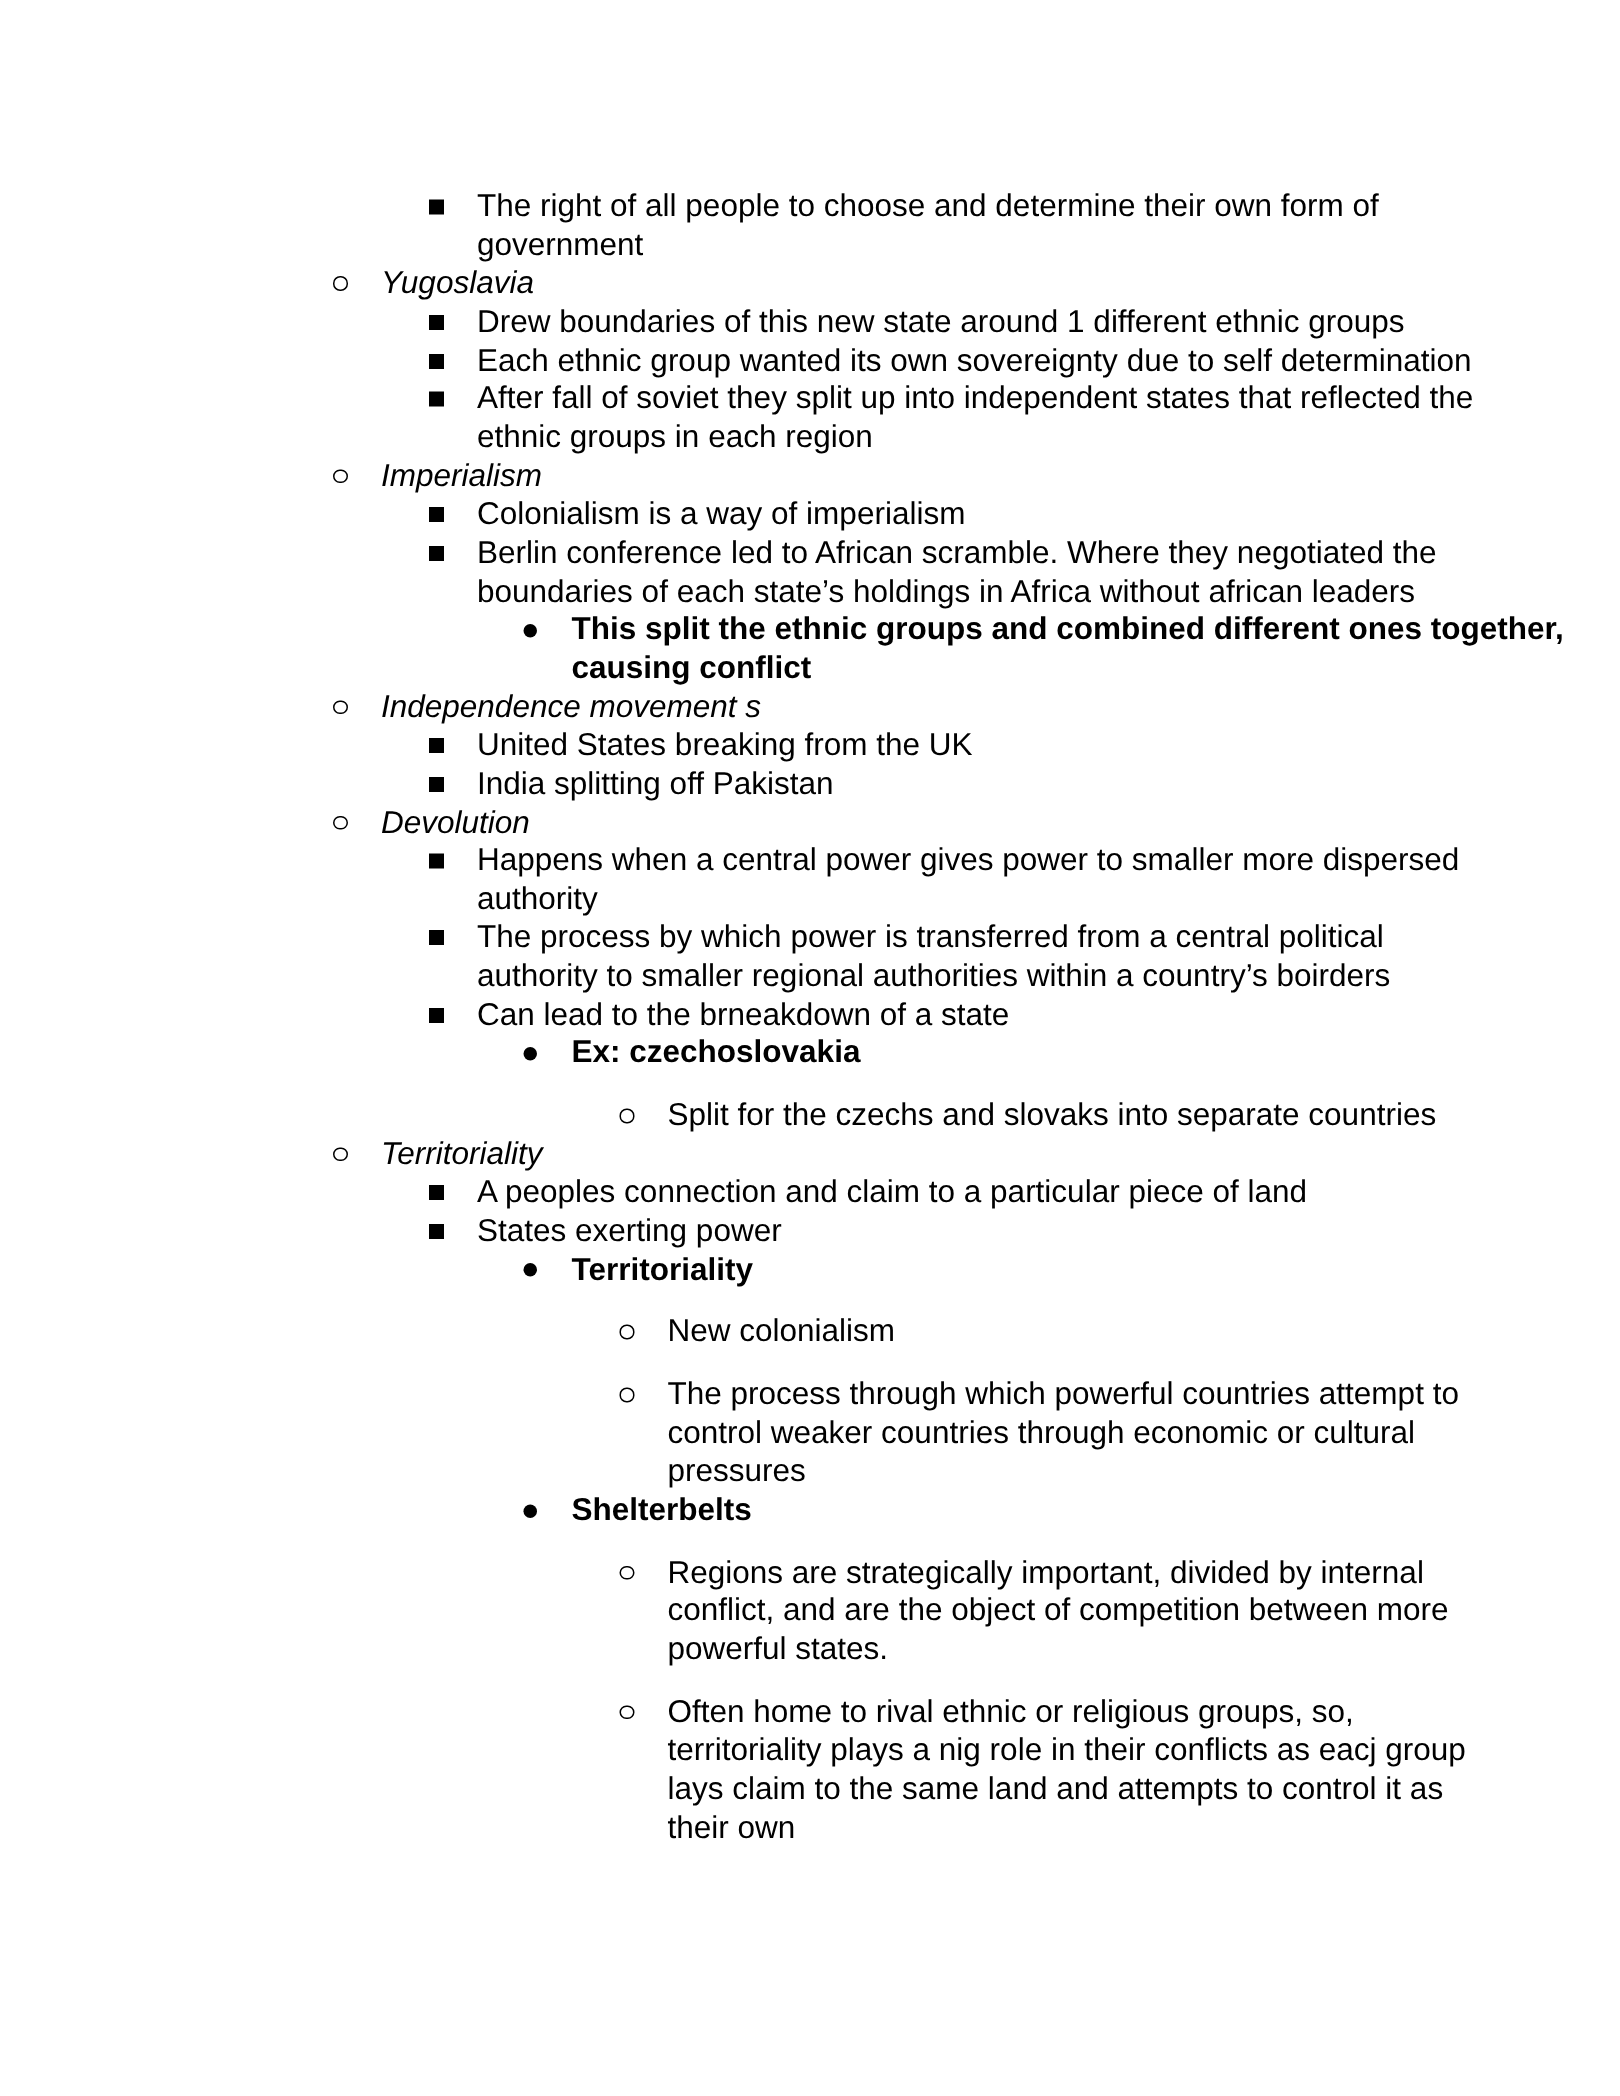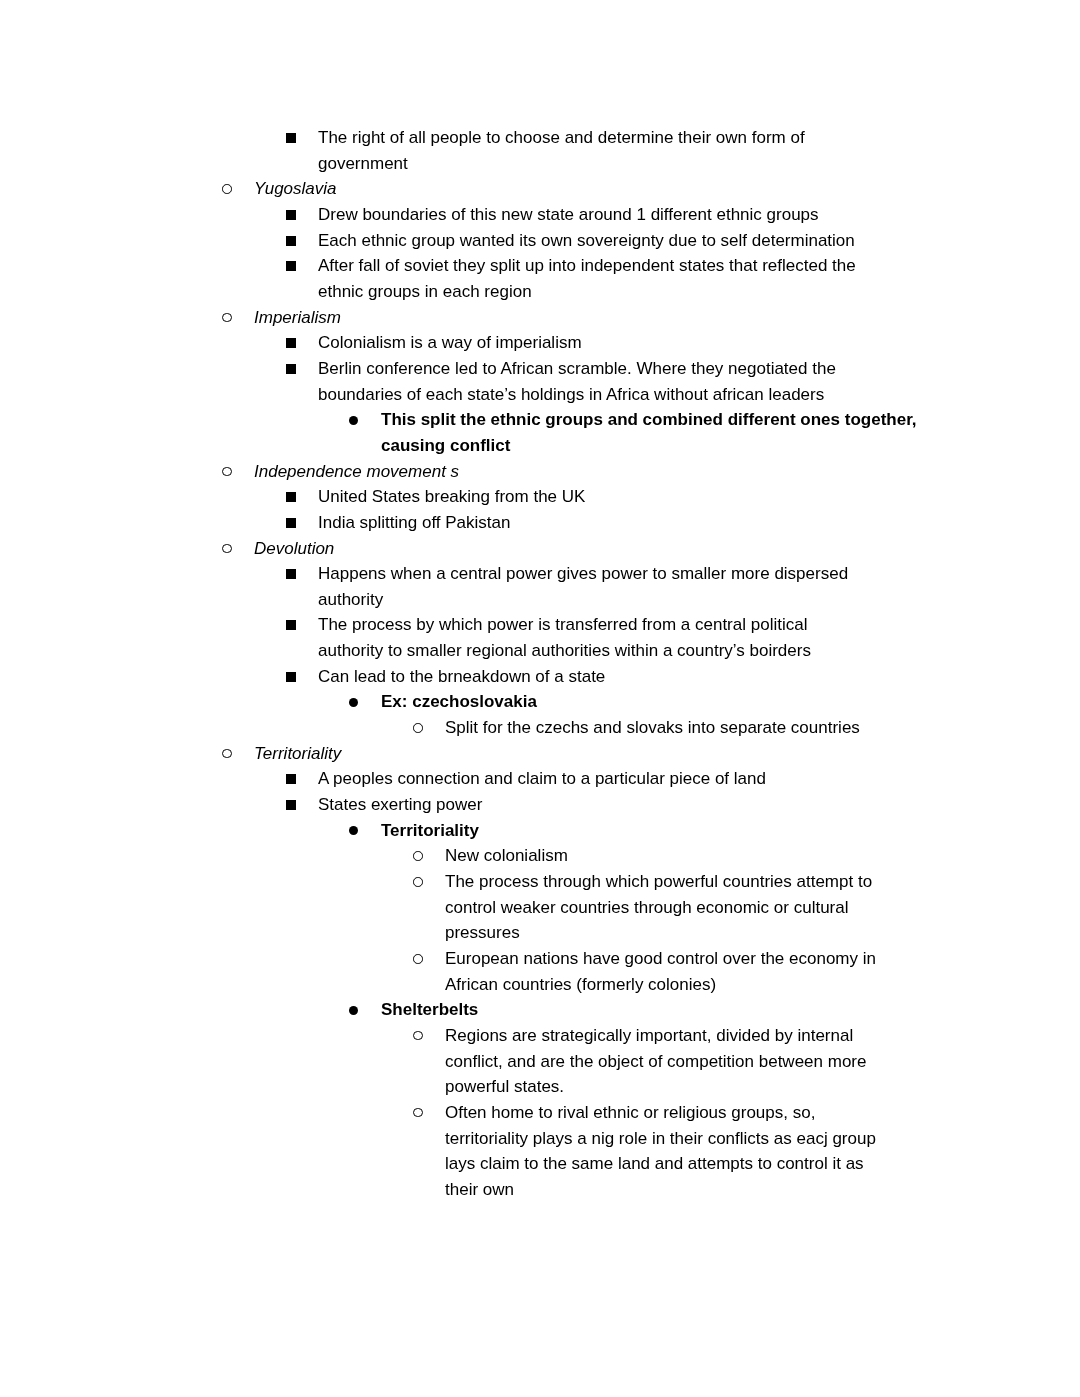--- a/index.html
+++ b/index.html
@@ -9,32 +9,32 @@
   }
   .page {
     position: relative;
     width: 1080px;
     height: 1397px;
     background: #ffffff;
     box-sizing: border-box;
     padding: 125px 127px 0 127px;
     overflow: hidden;
     font-family: "Liberation Sans", sans-serif;
-    font-size: 17px;
+    font-size: 21px;
     line-height: 25.65px;
     color: #000000;
   }
   .item {
     display: flex;
     align-items: flex-start;
   }
   .item.l2 { margin-left: 95px; font-style: italic; }
   .item.l3 { margin-left: 159px; }
   .item.l4 { margin-left: 222px; font-weight: bold; }
-  .item.l5 { margin-left: 286px; }
+  .item.l5 { margin-left: 286px; margin-top: 16px; }
   .bullet {
     flex: 0 0 32px;
     display: block;
   }
   .bullet::before {
     content: "";
     display: block;
     box-sizing: border-box;
   }
   .bullet.square::before {
@@ -162,25 +162,20 @@
       <div class="item l5">
         <span class="bullet circle"></span>
         <div class="text">New colonialism</div>
       </div>
       <div class="item l5">
         <span class="bullet circle"></span>
         <div class="text">The process through which powerful countries attempt to
 control weaker countries through economic or cultural
 pressures</div>
       </div>
-      <div class="item l5">
-        <span class="bullet circle"></span>
-        <div class="text">European nations have good control over the economy in
-African countries (formerly colonies)</div>
-      </div>
       <div class="item l4">
         <span class="bullet disc"></span>
         <div class="text">Shelterbelts</div>
       </div>
       <div class="item l5">
         <span class="bullet circle"></span>
         <div class="text">Regions are strategically important, divided by internal
 conflict, and are the object of competition between more
 powerful states.</div>
       </div>

